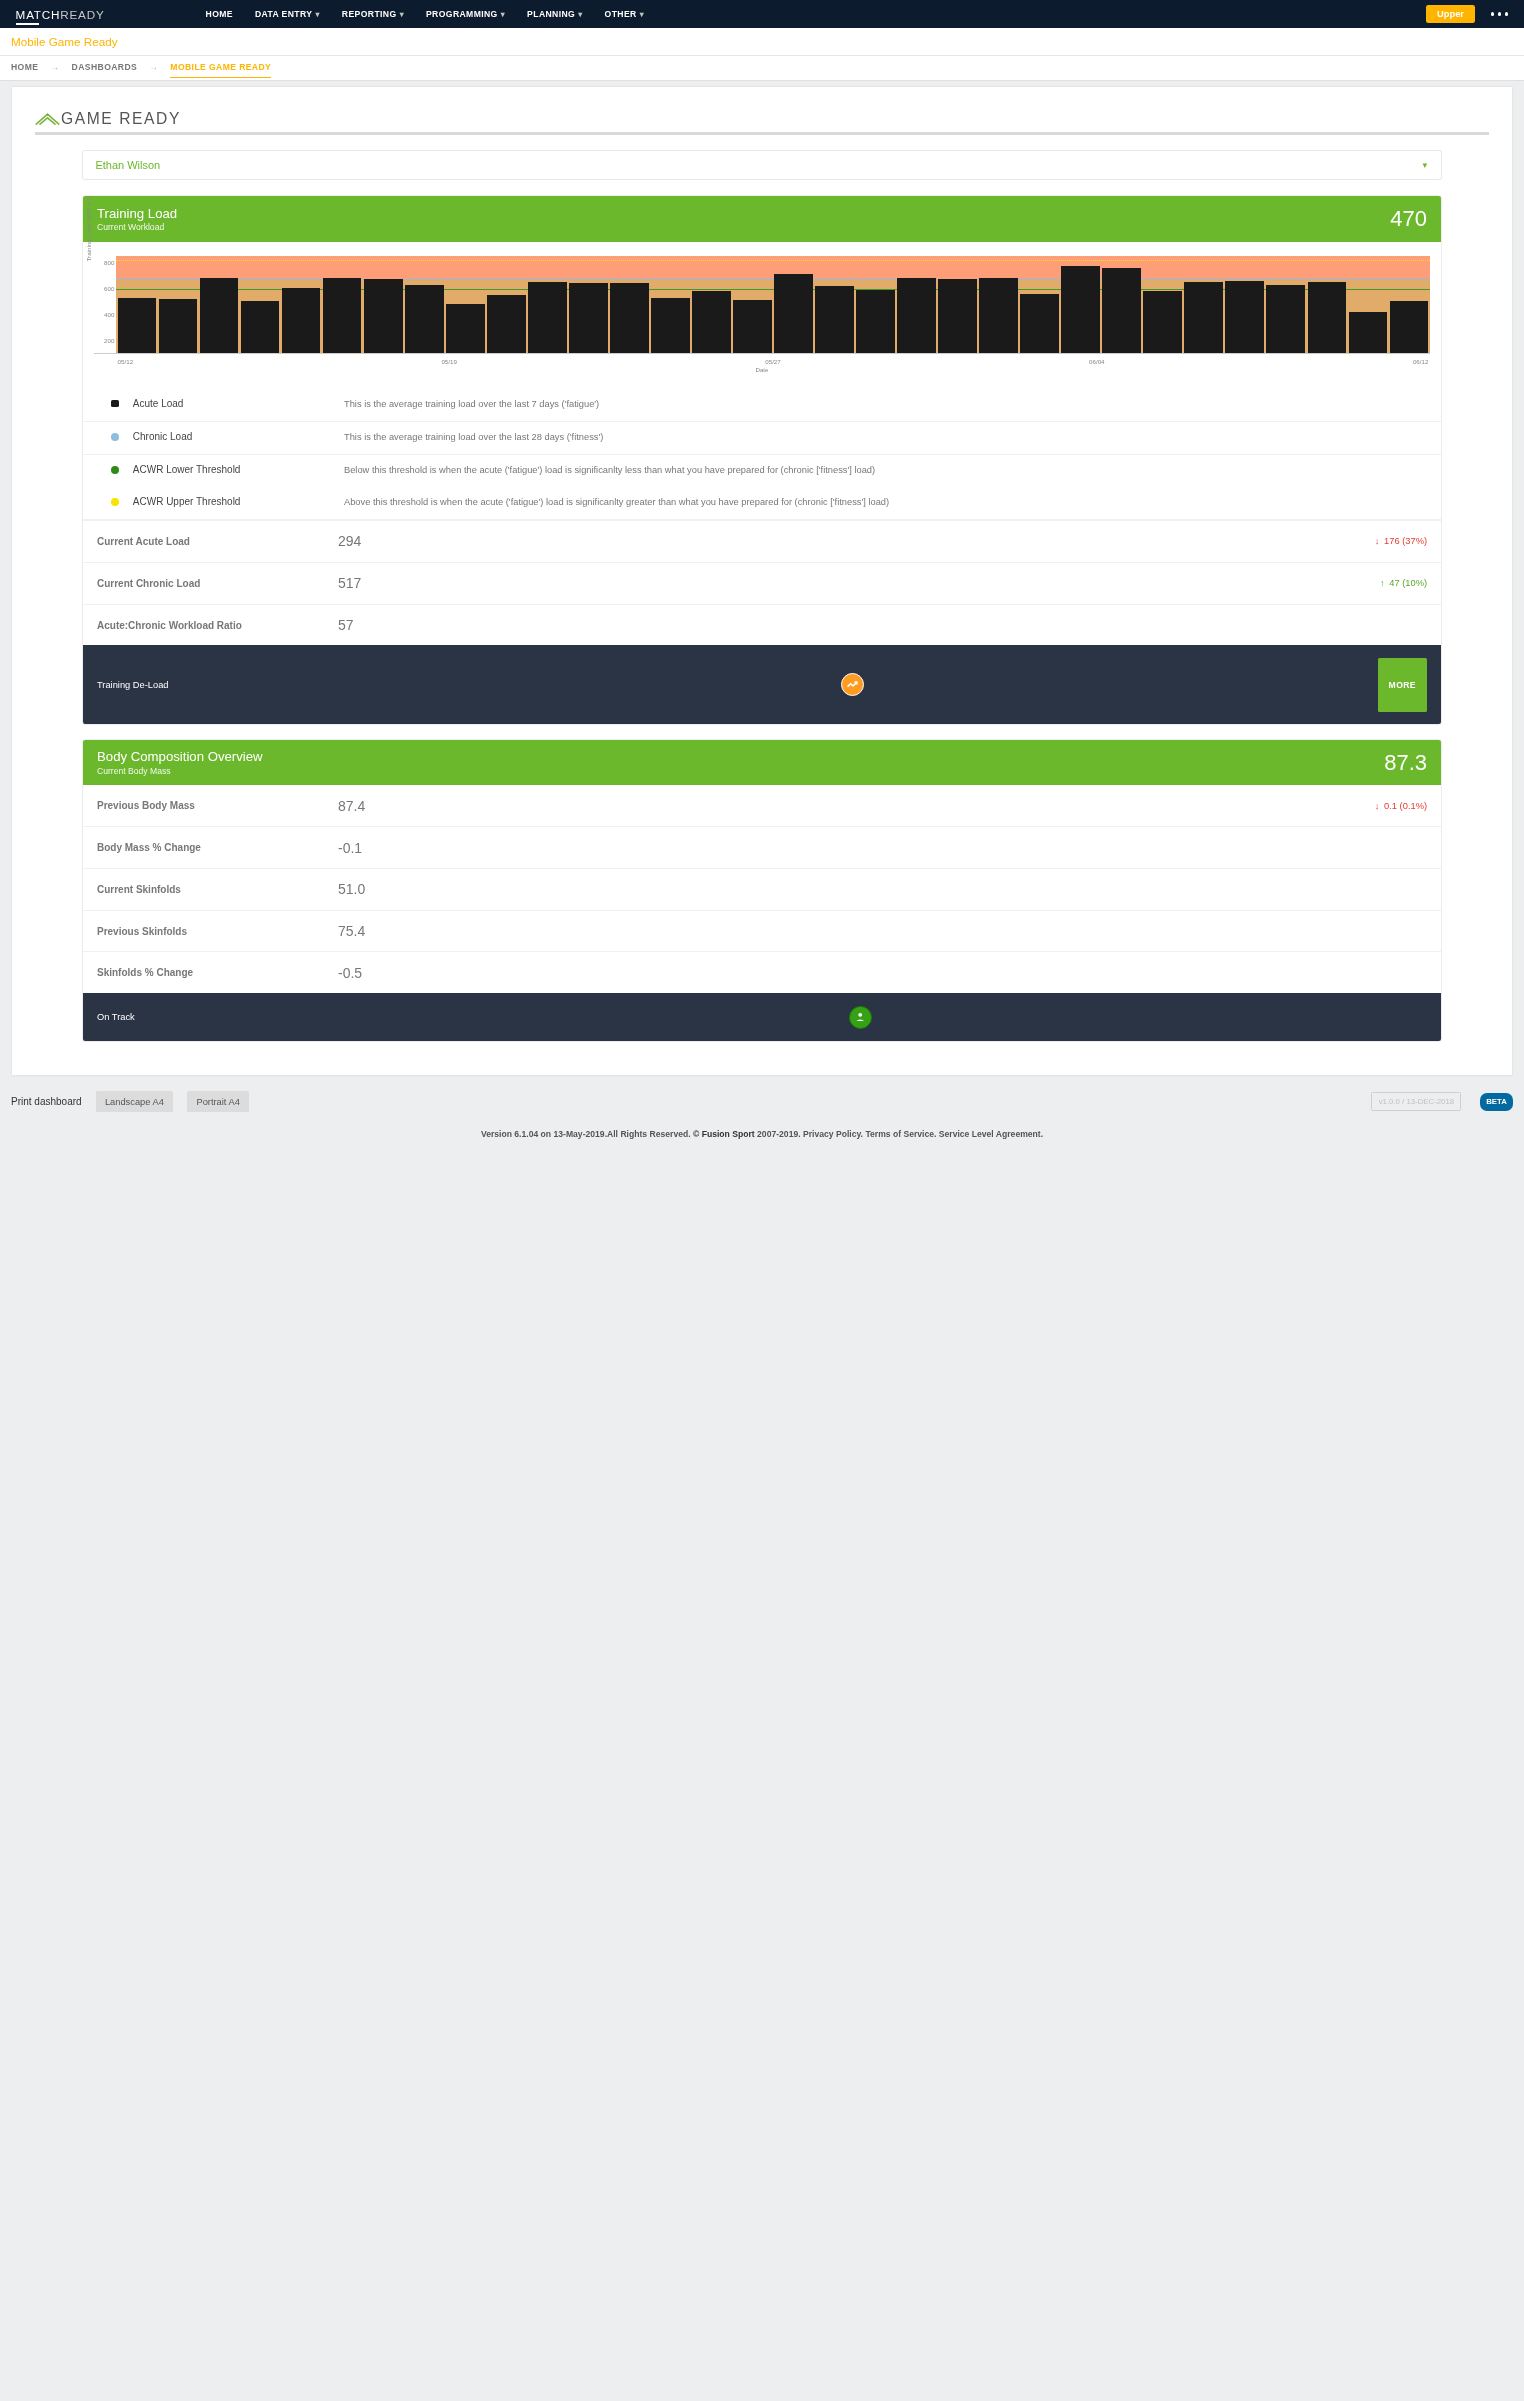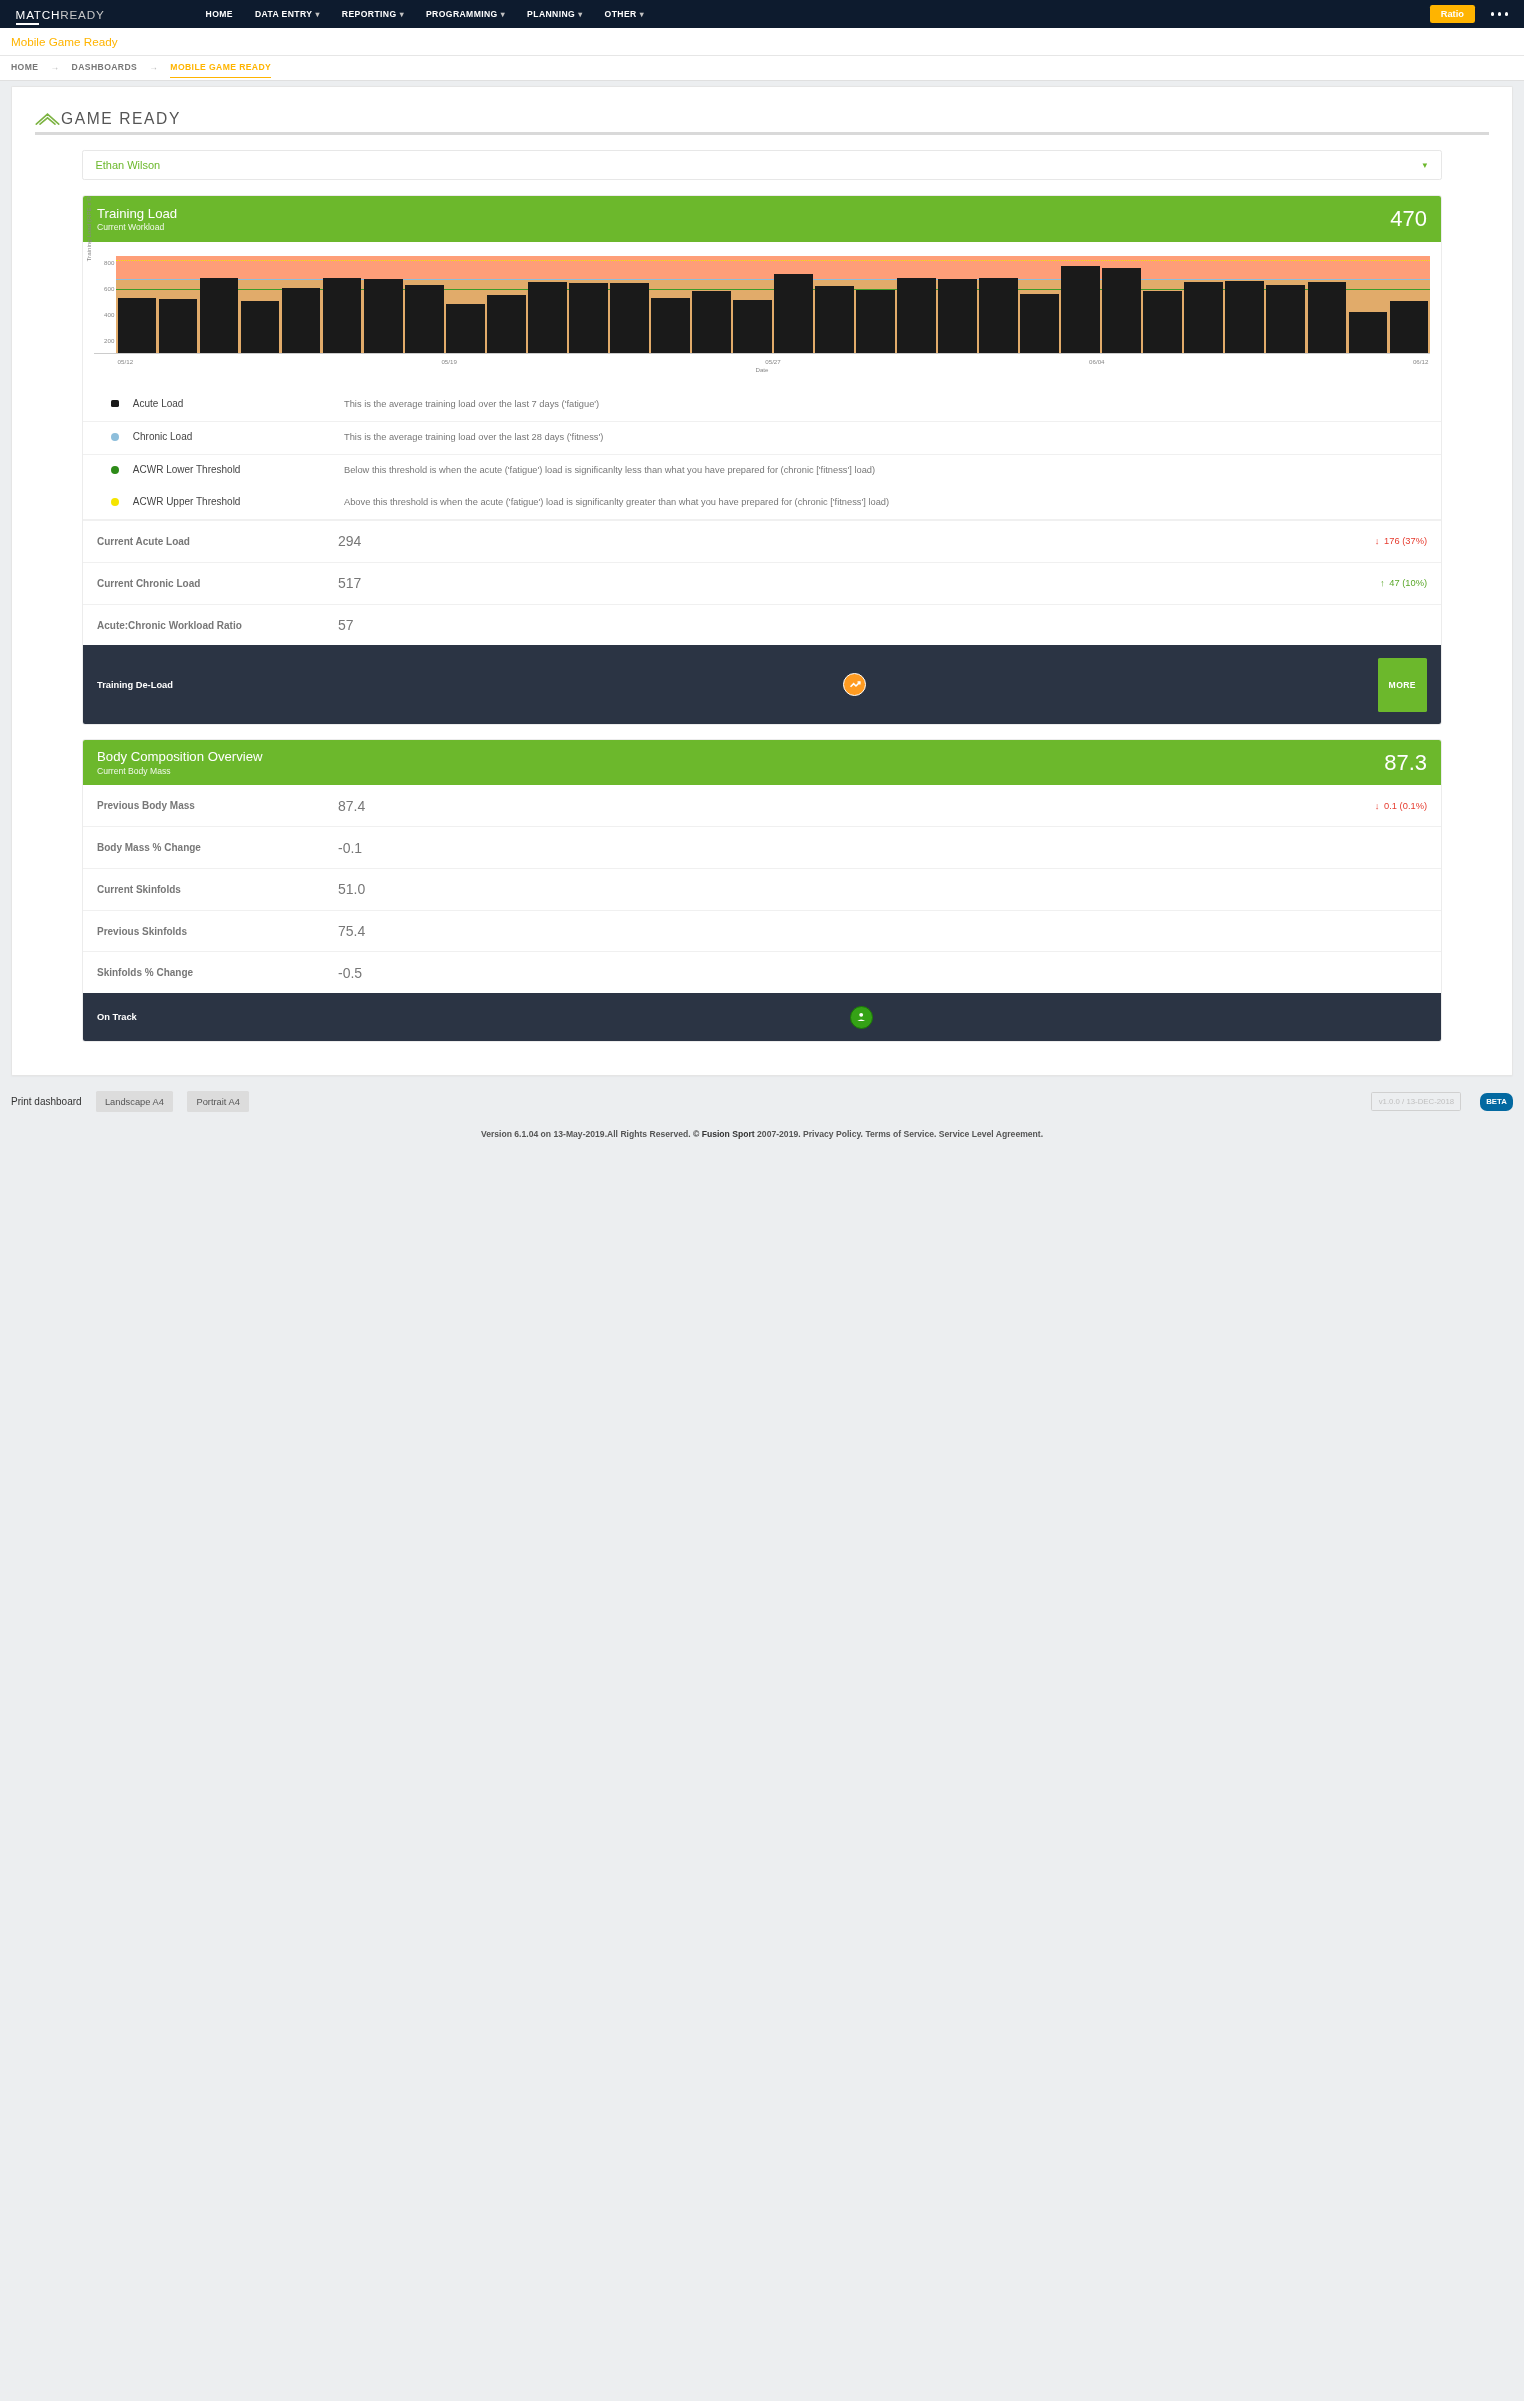--- a/index.html
+++ b/index.html
@@ -69,21 +69,21 @@
   
   .metric-row { display:flex; align-items:center; padding:12.4px 14px; border-top:0.8px solid #f0f0f0; }
   .metric-row .mlabel { width:241px; font-weight:bold; color:#777; font-size:10px; }
   .metric-row .mval { font-size:14px; color:#777; font-weight:400; }
   .metric-row .mdelta { margin-left:auto; font-size:9.3px; display:flex; align-items:center; gap:4.7px; }
   .mdelta.down { color:#e63b2e; }
   .mdelta.up { color:#5aa72a; }
   .arrow-sm { font-size:9.3px; }
   
   .dark-row { background:#2b3444; color:#fff; display:flex; align-items:center; padding:12.4px 14px; }
-  .dark-row .dlabel { font-size:9.3px; font-weight:bold; }
+  .dark-row .dlabel { font-size:9.3px; font-weight:normal; }
   .status-icon { width:23px; height:23px; border-radius:50%; display:flex; align-items:center; justify-content:center; margin:0 auto; }
   .status-center { flex:1; display:flex; justify-content:flex-start; padding-left:159px; }
   .status-orange { background:#ff9b21; border:1.6px solid #fff; color:#fff; }
   .status-green { background:#35a216; border:1.6px solid #1a7a05; color:#fff; }
   .more-btn { background:#6cb82c; color:#fff; font-size:8.6px; font-weight:bold; border:none; padding:22px 11px; border-radius:1.6px; cursor:pointer; letter-spacing:0.4px; }
   
   .print-row { display:flex; align-items:center; gap:14px; padding:7.8px 11px; }
   .print-label { font-size:10px; color:#333; }
   .print-btn { background:#dcdcdc; border:none; color:#555; font-size:9.3px; padding:5.4px 9.3px; border-radius:1.6px; cursor:pointer; }
   .version-badge { margin-left:auto; border:0.8px solid #d0d0d0; color:#bfbfbf; font-size:7.8px; padding:3.9px 6.2px; border-radius:1.6px; }
@@ -119,21 +119,21 @@
       </div>
     <div class="navitem">
         <span>PLANNING</span>
         <span class="chev">▾</span>
       </div>
     <div class="navitem">
         <span>OTHER</span>
         <span class="chev">▾</span>
       </div>
   </div>
-  <button class="prime-btn">Ratio</button>
+  <button class="prime-btn">Upper</button>
   <div class="more-dots">
       <span></span>
       <span></span>
       <span></span>
     </div>
 </div>
 
 <div class="subbar">
   <span class="subbar-title">Mobile Game Ready</span>
 </div>

